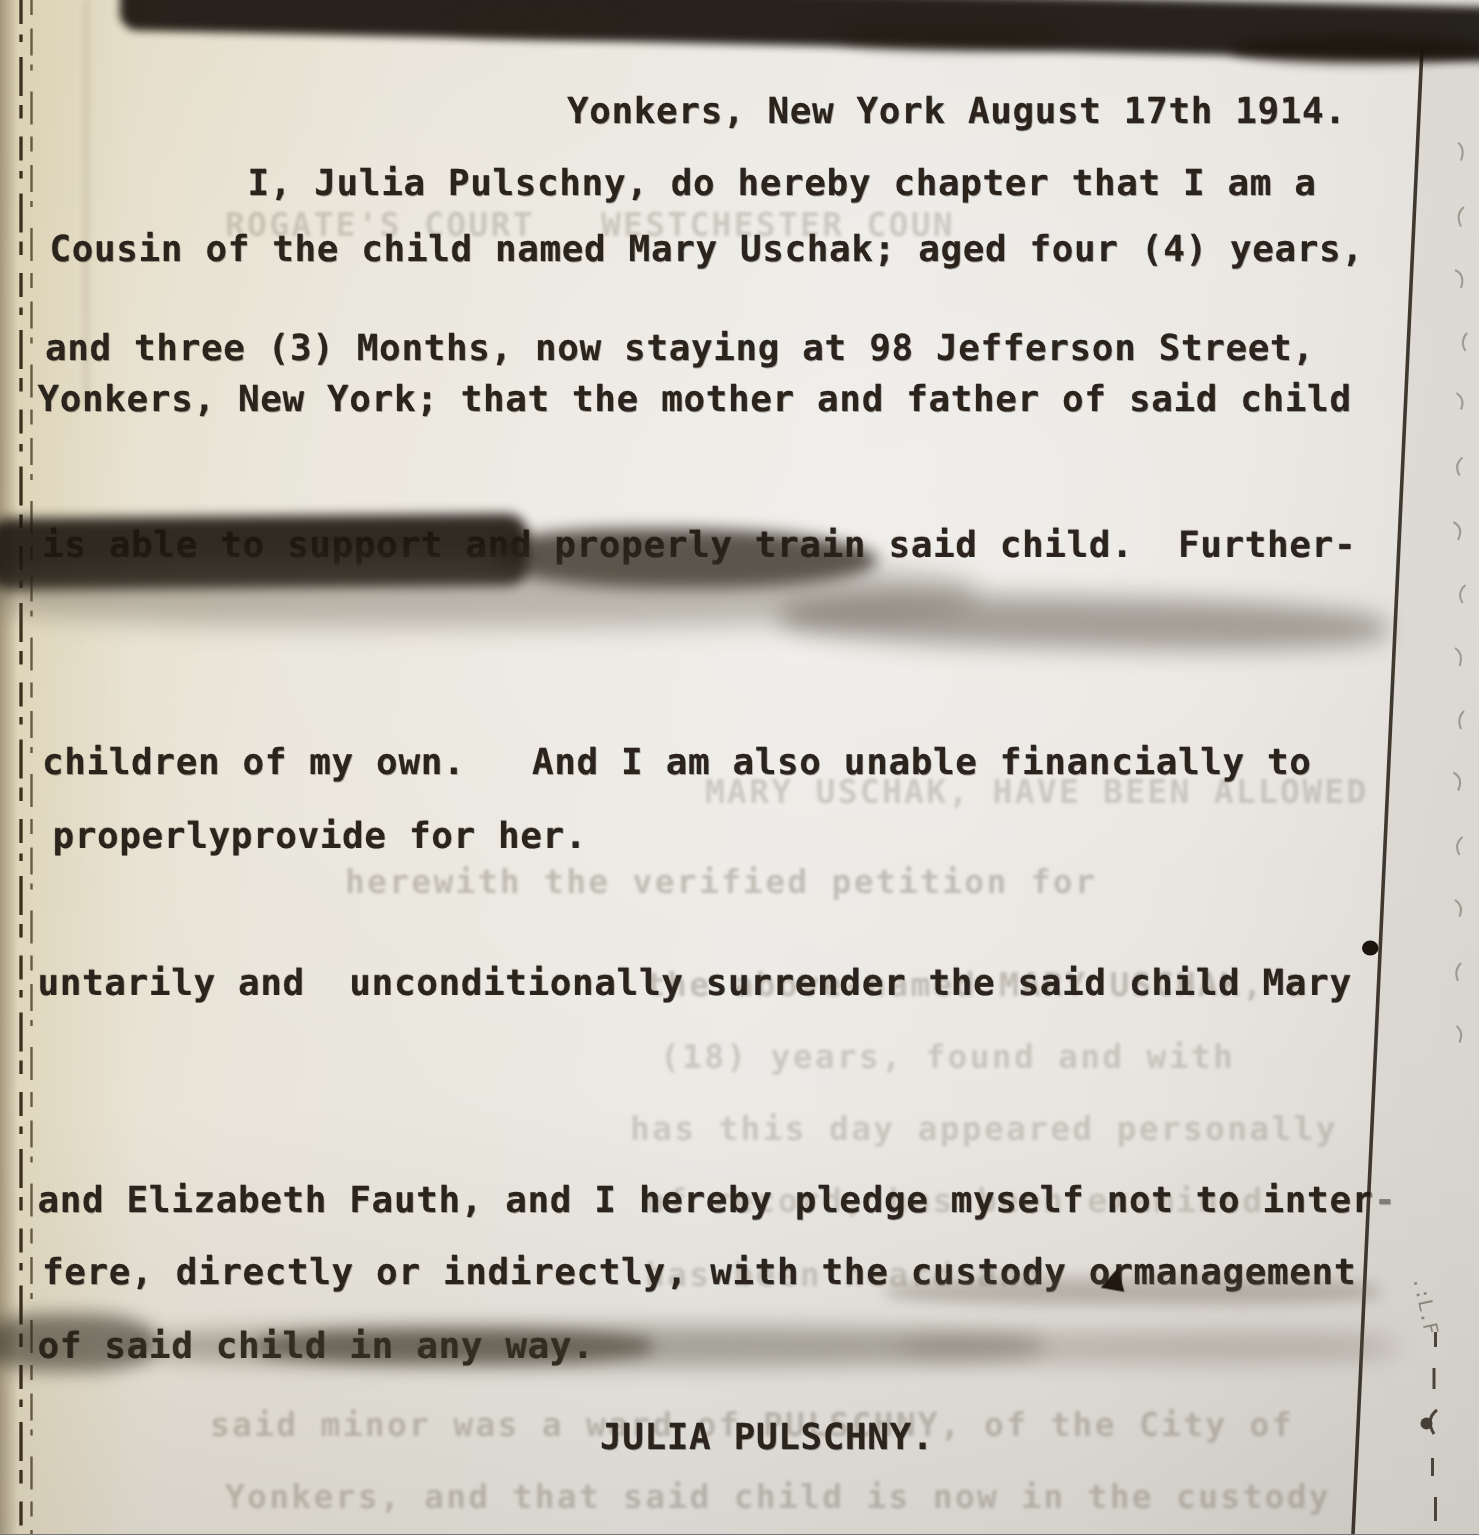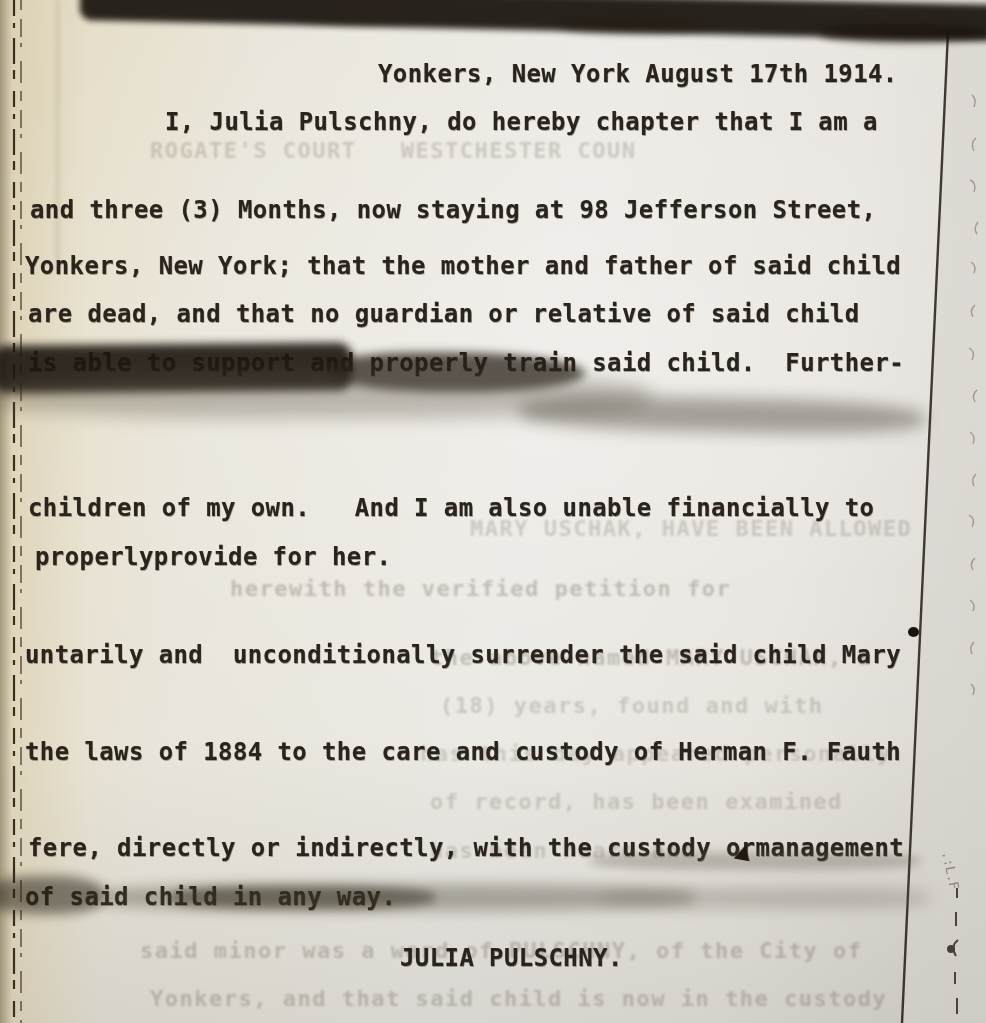--- a/index.html
+++ b/index.html
@@ -88,28 +88,28 @@
     </g>
     <g stroke="#2a2218" stroke-width="2" opacity="0.8">
       <path d="M957,888 v10 M956,912 v14 M958,940 q-8,6 -2,16 M955,972 v12 M957,998 v16" fill="none"></path>
       <circle cx="951" cy="949" r="4" fill="#241c12" stroke="none"></circle>
     </g>
     <text x="942" y="852" transform="rotate(78 942 852)" font-size="13" fill="#6b6458" opacity="0.7" font-family="DejaVu Sans Mono, monospace">.:L.F</text>
   </svg>
 
   <div class="typed-line" style="left:378px;top:60px">Yonkers, New York August 17th 1914.</div>
   <div class="typed-line" style="left:165px;top:108px">I, Julia Pulschny, do hereby chapter that I am a</div>
-  <div class="typed-line" style="left:30px;top:196px">and three (3) Months, now staying at 98 Jefferson Street,</div>
+  <div class="typed-line" style="left:33px;top:152px">Cousin of the child named Mary Uschak; aged four (4) years,</div>
+  <div class="typed-line" style="left:30px;top:218px">and three (3) Months, now staying at 98 Jefferson Street,</div>
   <div class="typed-line" style="left:25px;top:252px">Yonkers, New York; that the mother and father of said child</div>
-  <div class="typed-line" style="left:28px;top:300px">are dead, and that no guardian or relative of said child</div>
   <div class="typed-line" style="left:28px;top:349px">is able to support and properly train said child.  Further-</div>
   <div class="typed-line" style="left:28px;top:494px">children of my own.   And I am also unable financially to</div>
   <div class="typed-line" style="left:35px;top:543px">properlyprovide for her.</div>
   <div class="typed-line" style="left:25px;top:641px">untarily and  unconditionally surrender the said child Mary</div>
-  <div class="typed-line" style="left:25px;top:738px">the laws of 1884 to the care and custody of Herman F. Fauth</div>
+  <div class="typed-line" style="left:25px;top:786px">and Elizabeth Fauth, and I hereby pledge myself not to inter-</div>
   <div class="typed-line" style="left:28px;top:834px">fere, directly or indirectly, with the custody ormanagement</div>
   <div class="typed-line" style="left:25px;top:883px">of said child in any way.</div>
   <div class="typed-line" style="left:400px;top:944px">JULIA PULSCHNY.</div>
 
   <div class="smudge s-top"></div>
   <div class="smudge s-top-b1"></div>
   <div class="smudge s-top-b2"></div>
   <div class="smudge s-top-b3"></div>
   <div class="smudge s-mid-core"></div>
   <div class="smudge s-mid-mid"></div>

